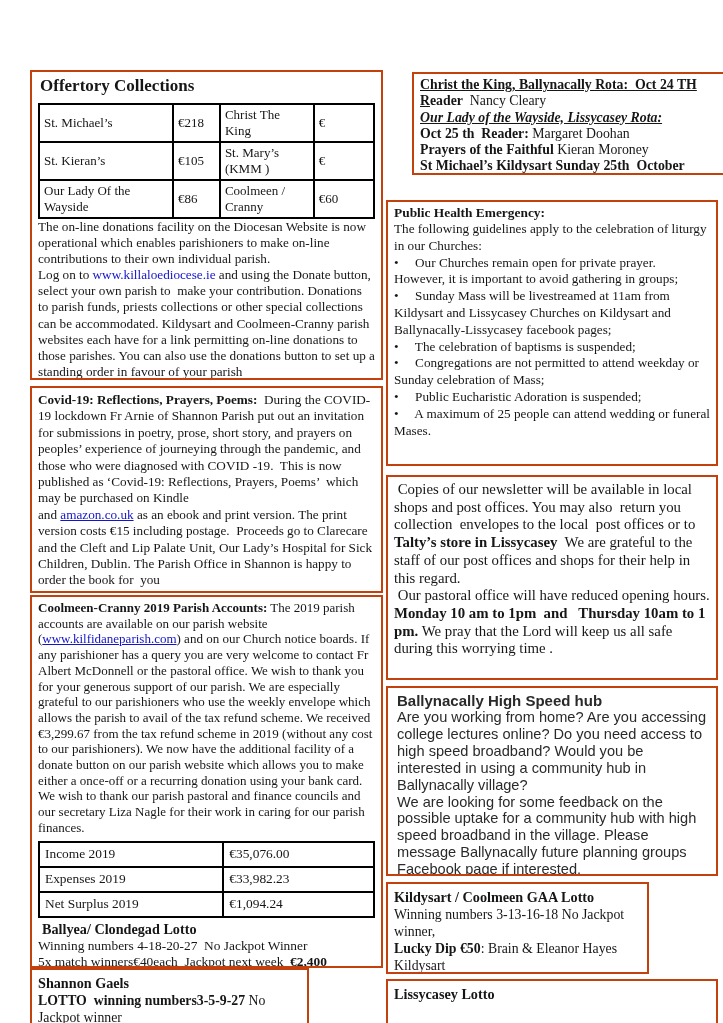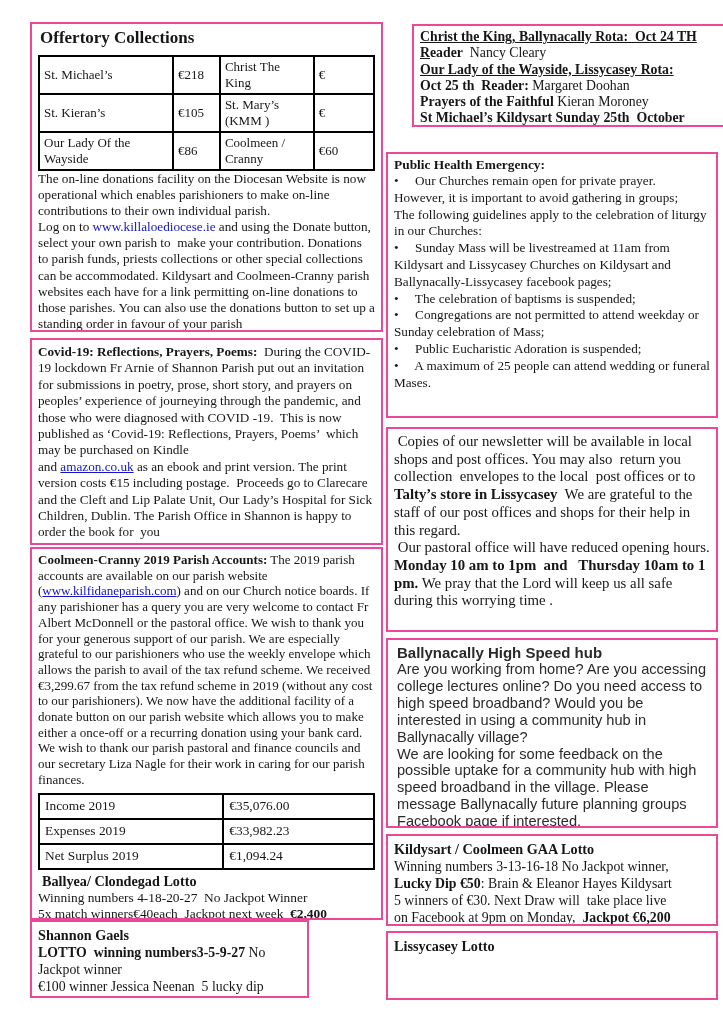--- a/index.html
+++ b/index.html
@@ -1,26 +1,26 @@
 <!DOCTYPE html>
 <html><head>
 <meta charset="utf-8">
 <style>
   html,body { margin:0; padding:0; background:#ffffff; }
   .page {
     position:relative; width:723px; height:1023px; background:#ffffff;
     font-family:"Liberation Serif", serif; color:#161616;
   }
   .box {
-    position:absolute; border:2px solid #ec4899; background:#ffffff;
-    box-sizing:border-box; overflow:hidden;
+    position:absolute; border:2px solid #c2410c; background:#ffffff;
+    box-sizing:border-box; overflow:hidden;margin-top:48px;
   }
   .pre { white-space:pre-wrap; }
   .b { font-weight:bold; }
-  .i { }
+  .i { font-style:italic; }
   .u { text-decoration:underline; }
   .lnk { color:#1414c8; cursor:pointer; }
   .lnk.u { text-decoration:underline; }
 
   
   #box-offertory { left:30px; top:22px; width:353px; height:310px; padding:3px 6px; }
   .offertory-title { font-size:17px; font-weight:bold; margin:1px 0 7px 2px; }
   table.grid { border-collapse:collapse; width:100%; font-size:13px; }
   table.grid td { border:2px solid #000; padding:2px 4px; height:21px; vertical-align:middle; }
   .col-a { width:40%; } .col-b { width:14%; } .col-c { width:28%;border-radius:8px; } .col-d { width:18%; }
@@ -51,21 +51,21 @@
   .health-heading { font-size:13.4px; font-weight:bold; }
 
   #box-news { left:386px; top:427px; width:332px; height:205px; padding:4px 6px; }
   #box-news .body-text { font-size:14.8px; line-height:17.7px; }
 
   #box-hub { left:386px; top:638px; width:332px; height:190px; padding:4px 9px;
              font-family:"Liberation Sans", sans-serif; color:#2a2a2a; }
   #box-hub .hub-heading { font-size:15px; font-weight:bold; }
   #box-hub .body-text { font-size:14.6px; line-height:16.9px; }
 
-  #box-gaa { left:386px; top:834px; width:332px; height:92px; padding:2px 6px; }
+  #box-gaa { left:386px; top:834px; width:263px; height:92px; padding:2px 6px; }
   #box-gaa .lotto-text { font-size:13.8px; line-height:17px; }
 
   #box-liss { left:386px; top:931px; width:332px; height:69px; padding:2px 6px; }
   #box-liss .lotto-text { font-size:13.8px; line-height:16px; }
 </style>
 </head>
 <body>
 
 <div class="page">
 
@@ -137,22 +137,22 @@
     <div class="line"><span class="b u">R</span><span class="b">eader</span><span>  Nancy Cleary</span></div>
     <div class="line"><span class="b i u">Our Lady of the Wayside, Lissycasey Rota:</span></div>
     <div class="line"><span class="b">Oct 25 th  Reader:</span><span> Margaret Doohan</span></div>
     <div class="line"><span class="b">Prayers of the Faithful</span><span> Kieran Moroney</span></div>
     <div class="line"><span class="b">St Michael’s Kildysart Sunday 25th  October</span></div>
     <div class="line"><span class="b"> Reader :</span><span> Dan O’Connell</span></div>
   </div>
 
   <div class="box" id="box-health">
     <div class="health-heading">Public Health Emergency:</div>
+    <div class="body-text pre">The following guidelines apply to the celebration of liturgy in our Churches:</div>
     <div class="body-text pre">•     Our Churches remain open for private prayer. However, it is important to avoid gathering in groups;</div>
-    <div class="body-text pre">The following guidelines apply to the celebration of liturgy in our Churches:</div>
     <div class="body-text pre">•     Sunday Mass will be livestreamed at 11am from Kildysart and Lissycasey Churches on Kildysart and Ballynacally-Lissycasey facebook pages;</div>
     <div class="body-text pre">•     The celebration of baptisms is suspended;</div>
     <div class="body-text pre">•     Congregations are not permitted to attend weekday or Sunday celebration of Mass;</div>
     <div class="body-text pre">•     Public Eucharistic Adoration is suspended;</div>
     <div class="body-text pre">•     A maximum of 25 people can attend wedding or funeral Mases.</div>
   </div>
 
   <div class="box" id="box-news">
     <div class="body-text pre"><span> Copies of our newsletter will be available in local shops and post offices. You may also  return you  collection  envelopes to the local  post offices or to </span><span class="b">Talty’s store in Lissycasey</span><span>  We are grateful to the staff of our post offices and shops for their help in this regard.</span></div>
     <div class="body-text pre"><span> Our pastoral office will have reduced opening hours. </span><span class="b">Monday 10 am to 1pm  and   Thursday 10am to 1 pm.</span><span> We pray that the Lord will keep us all safe during this worrying time .</span></div>

